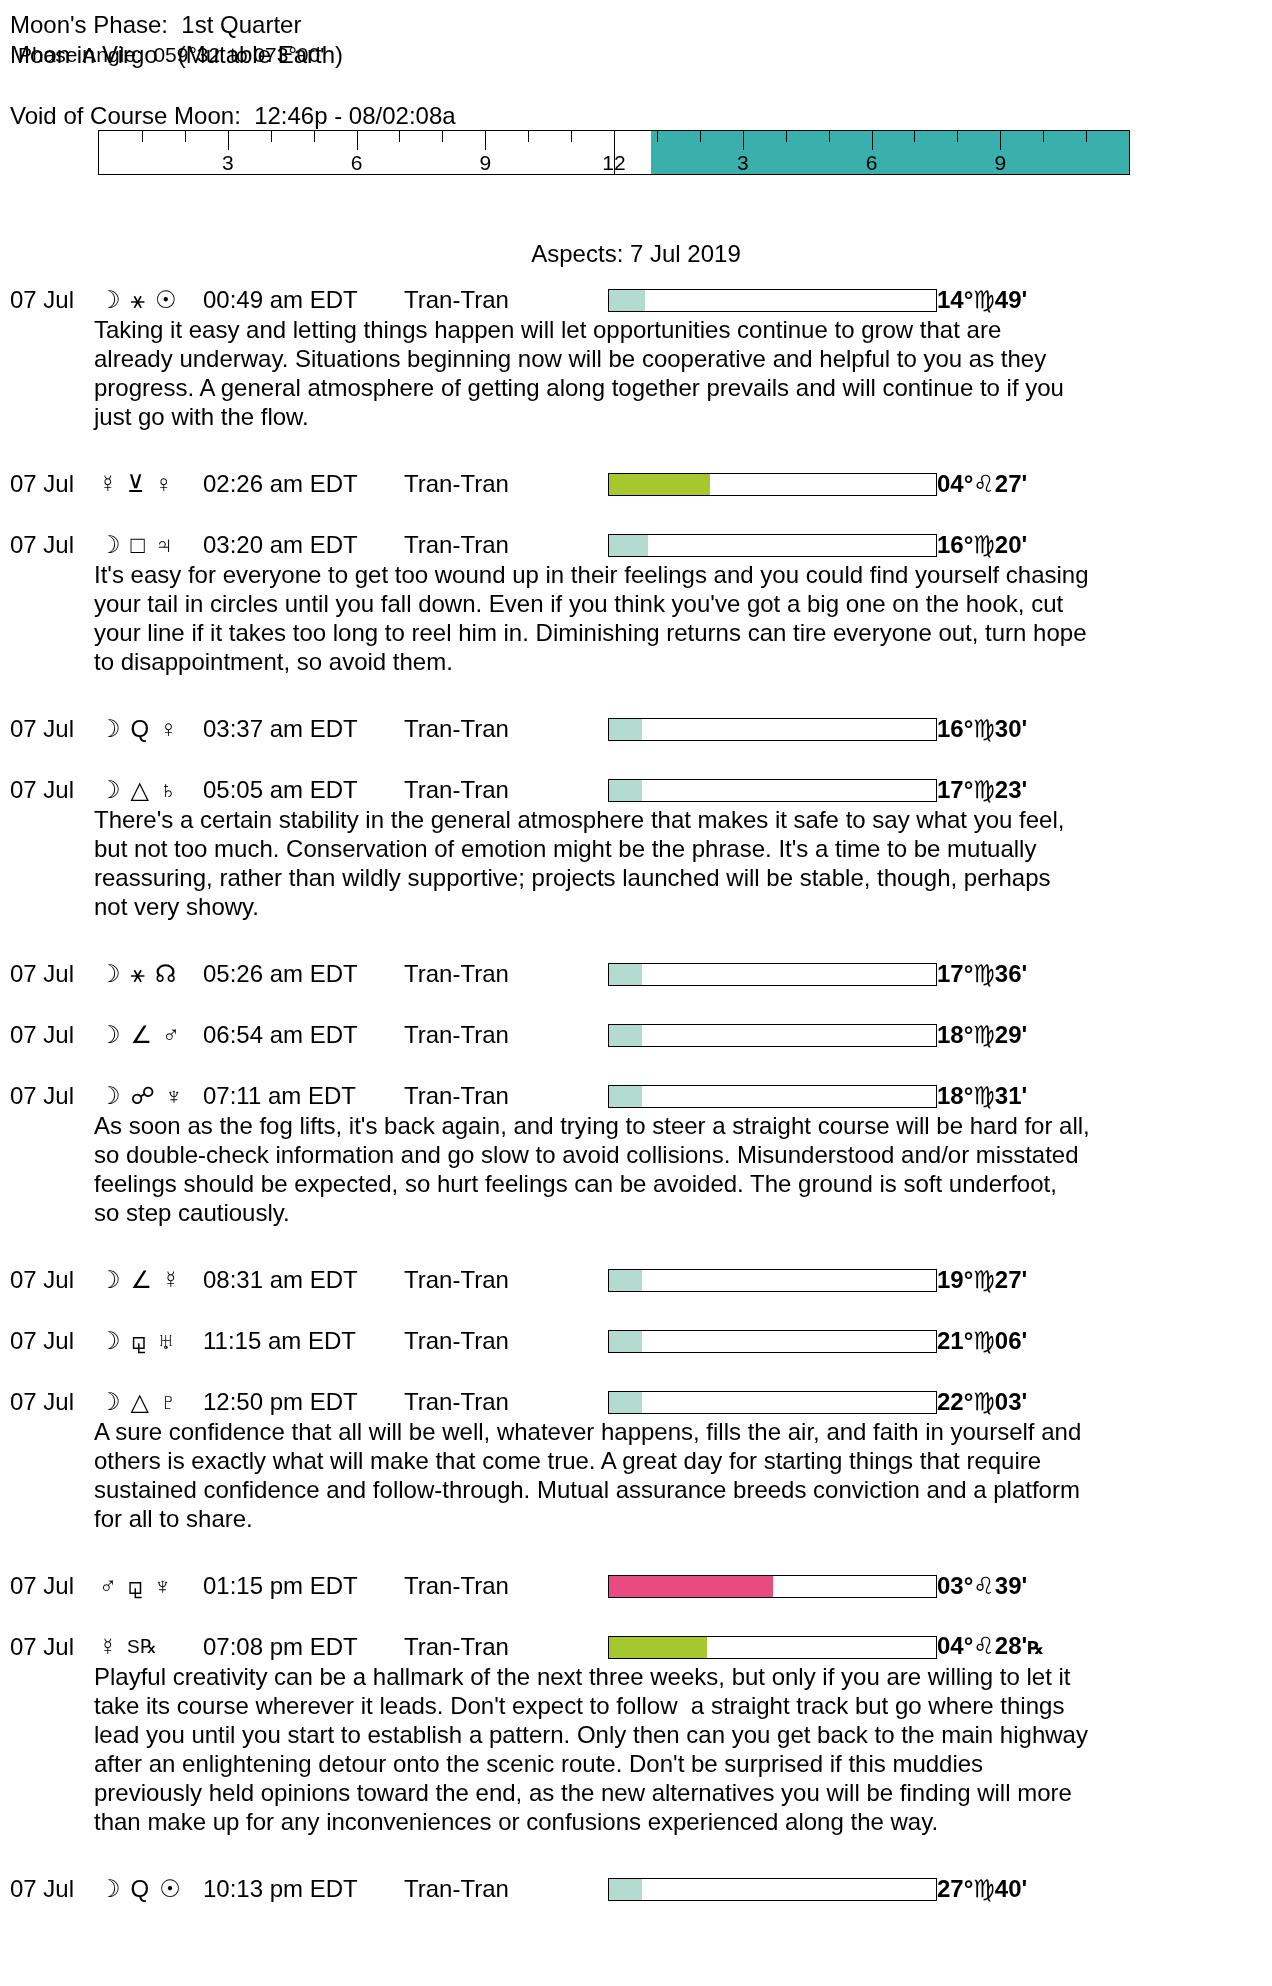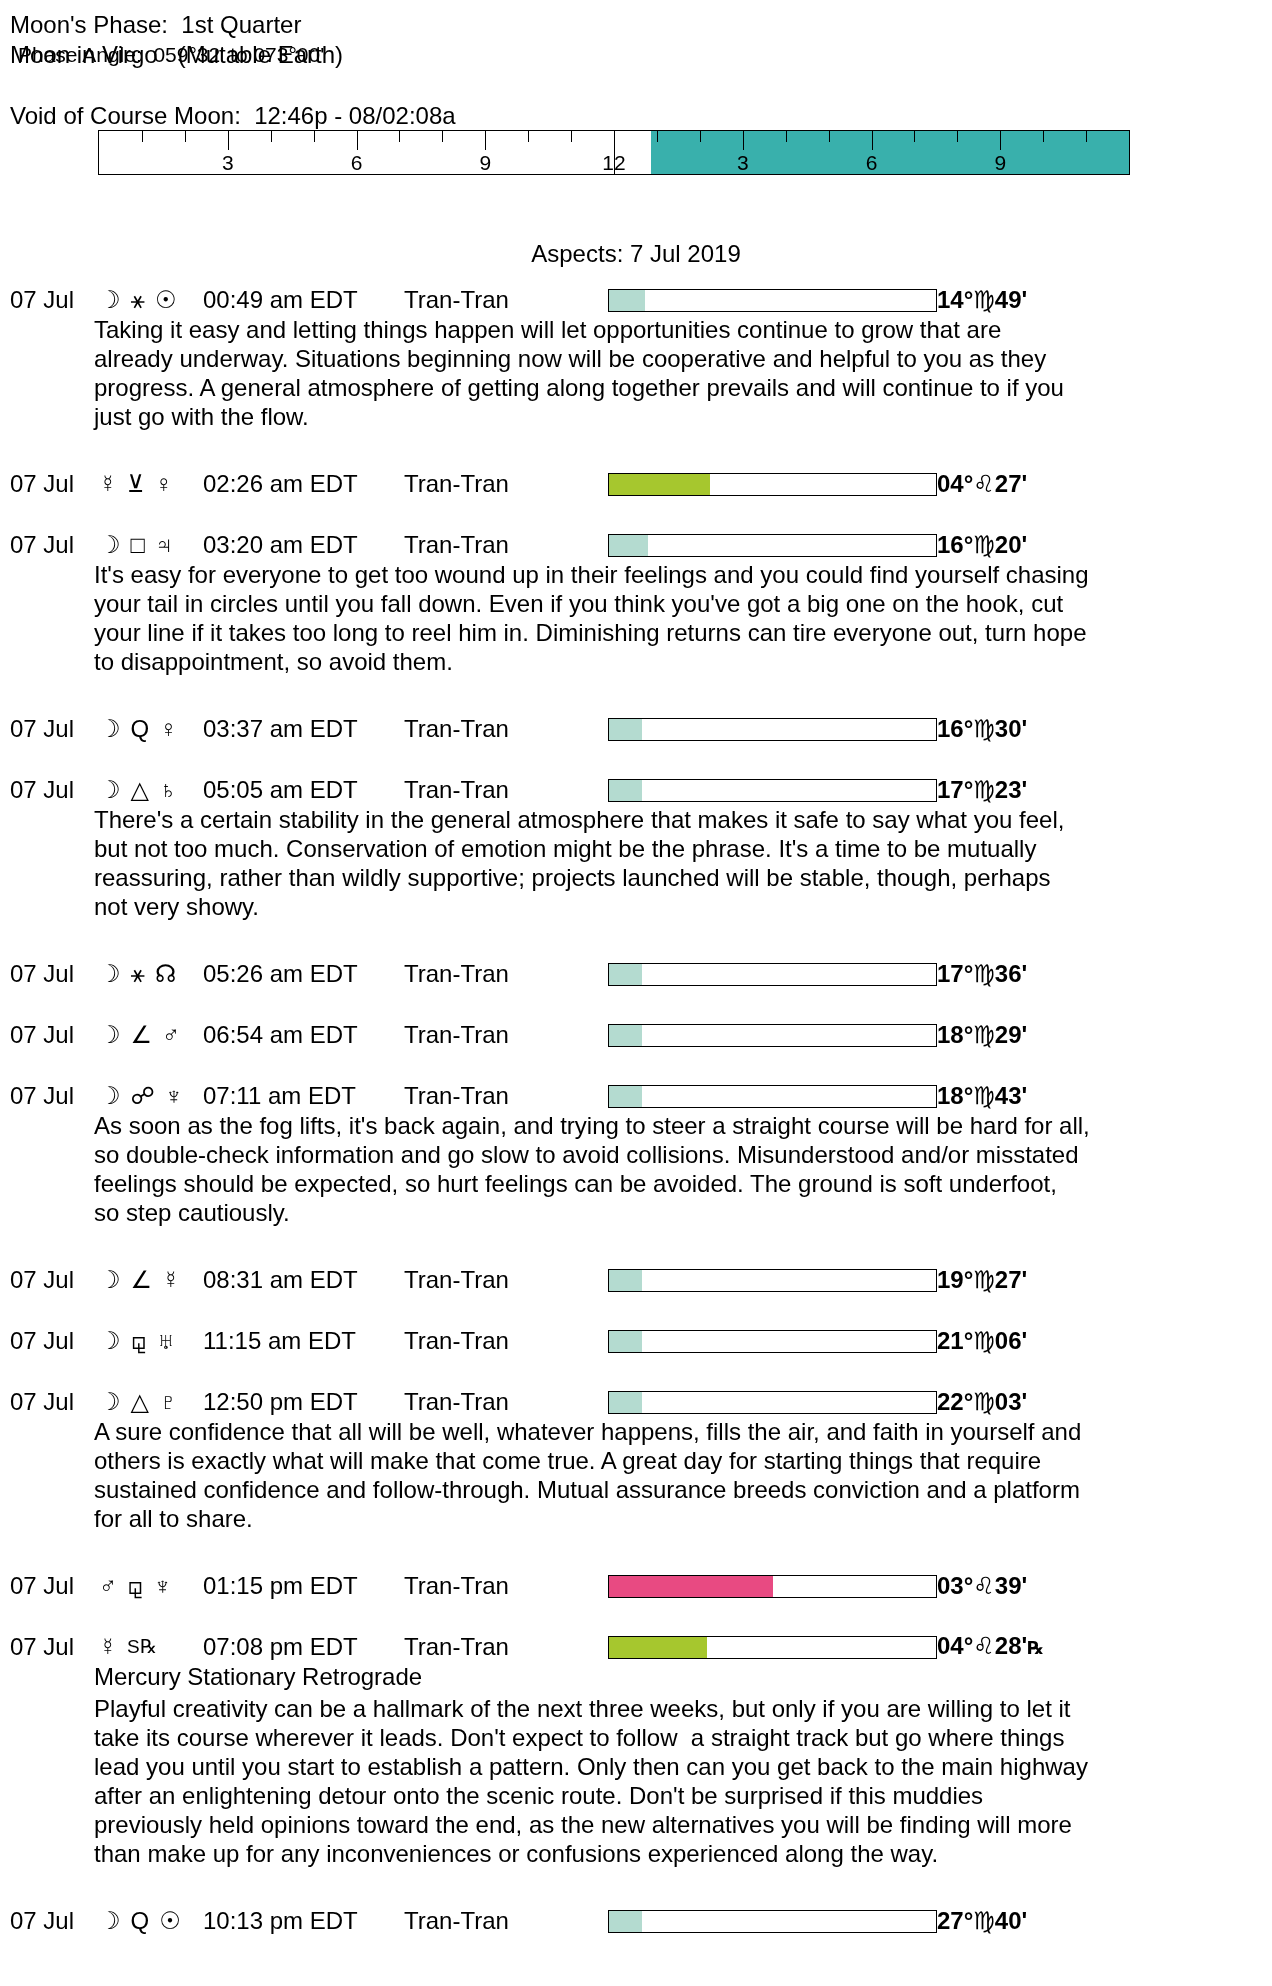--- a/index.html
+++ b/index.html
@@ -203,21 +203,21 @@
     <span class="c-glyphs">
       <span class="g1">☽</span>
       <span class="ga">☍</span>
       <span class="g2">♆</span>
     </span>
     <span class="c-time">07:11 am EDT</span>
     <span class="c-type">Tran-Tran</span>
     <span class="c-bar">
         <span class="fill" style="width: 10%; background: rgb(180, 219, 208);"></span>
       </span>
-    <span class="c-degree">18°♍43'</span>
+    <span class="c-degree">18°♍31'</span>
   </div>
     <div class="para">As soon as the fog lifts, it's back again, and trying to steer a straight course will be hard for all,
 so double-check information and go slow to avoid collisions. Misunderstood and/or misstated
 feelings should be expected, so hurt feelings can be avoided. The ground is soft underfoot,
 so step cautiously.</div>
     <div class="row no-para">
     <span class="c-date">07 Jul</span>
     <span class="c-glyphs">
       <span class="g1">☽</span>
       <span class="ga">∠</span>
@@ -283,21 +283,20 @@
       <span class="ga small">S℞</span>
       <span class="g2"></span>
     </span>
     <span class="c-time">07:08 pm EDT</span>
     <span class="c-type">Tran-Tran</span>
     <span class="c-bar">
         <span class="fill" style="width: 30%; background: rgb(166, 199, 46);"></span>
       </span>
     <span class="c-degree">04°♌28'<span class="small">℞</span></span>
   </div>
-    <div class="station-label">Mercury Stationary Retrograde</div>
     <div class="para">Playful creativity can be a hallmark of the next three weeks, but only if you are willing to let it
 take its course wherever it leads. Don't expect to follow  a straight track but go where things
 lead you until you start to establish a pattern. Only then can you get back to the main highway
 after an enlightening detour onto the scenic route. Don't be surprised if this muddies
 previously held opinions toward the end, as the new alternatives you will be finding will more
 than make up for any inconveniences or confusions experienced along the way.</div>
     <div class="row no-para">
     <span class="c-date">07 Jul</span>
     <span class="c-glyphs">
       <span class="g1">☽</span>

